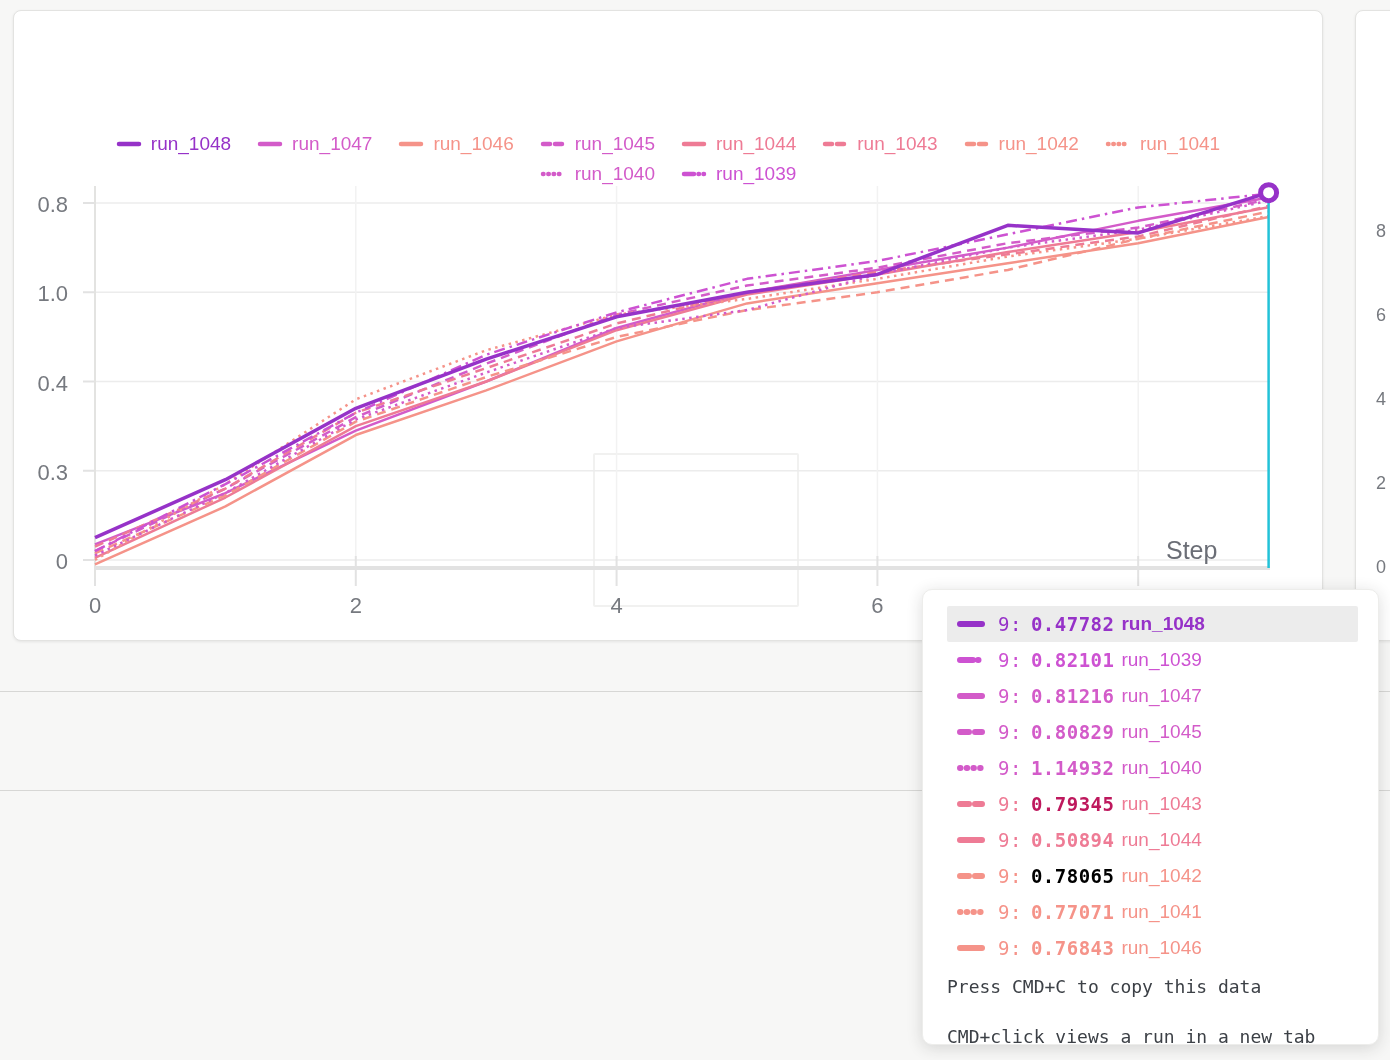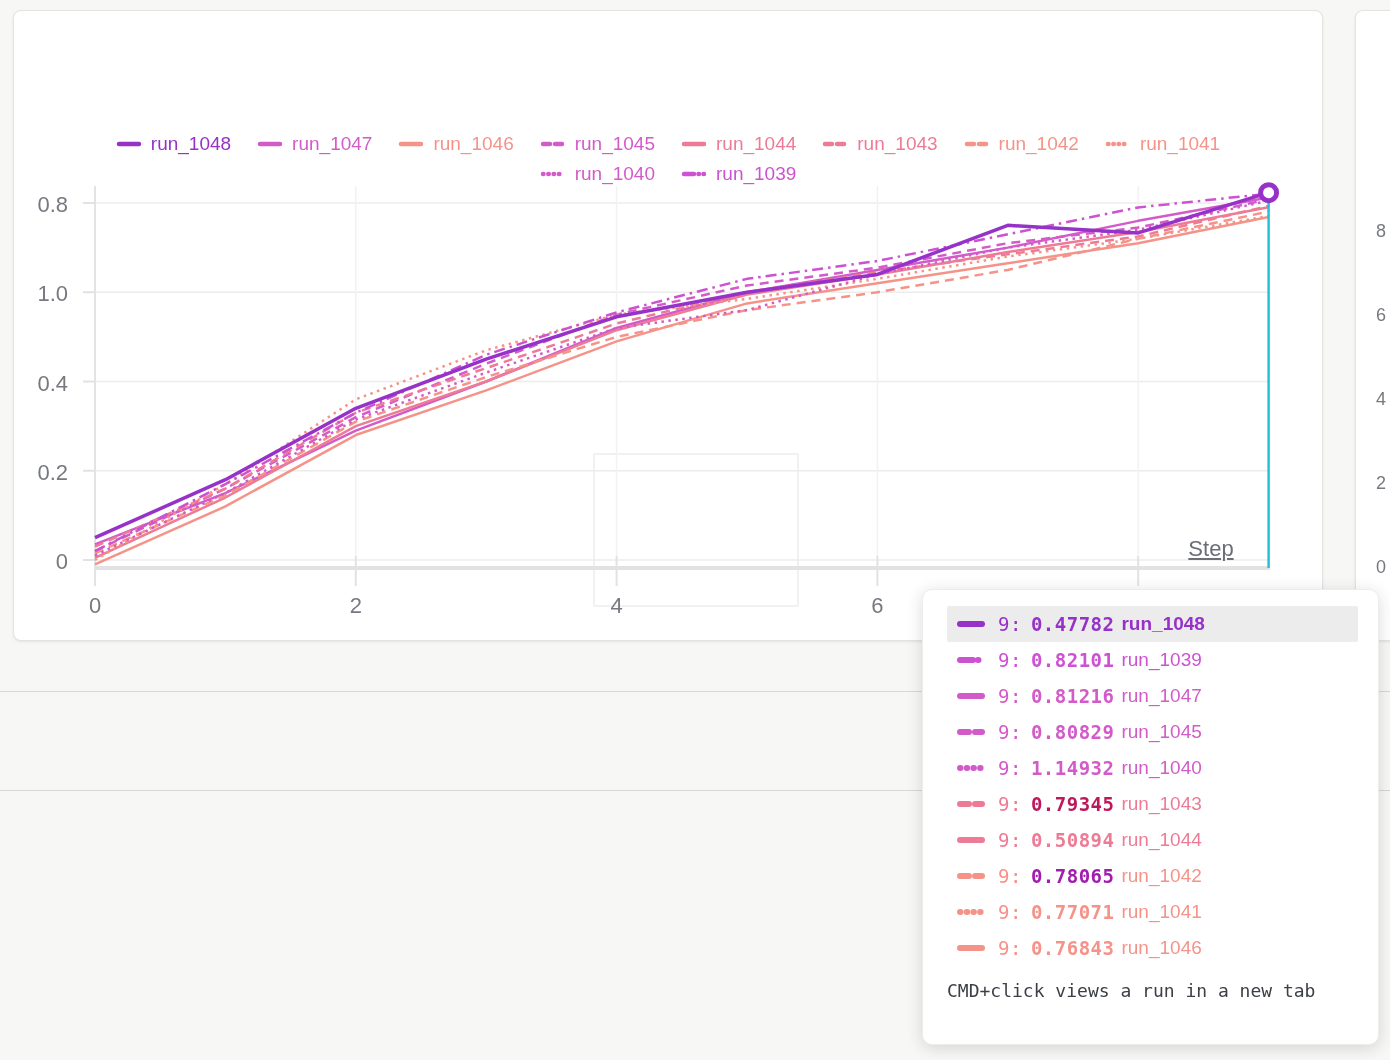--- a/index.html
+++ b/index.html
@@ -30,22 +30,22 @@
     position:absolute;left:593px;top:453px;width:202px;height:150px;
     background:#ffffff;border:2px solid #f1f1f0;border-radius:2px;z-index:1;
   }
   #chart-svg{position:absolute;left:0;top:0;z-index:2;pointer-events:none;}
   .axis-label{
     position:absolute;color:#76797f;font-size:22px;z-index:3;white-space:nowrap;
   }
   .y-label{width:58px;text-align:right;}
   .x-label{width:40px;text-align:center;}
   .step-label{
-    position:absolute;left:1166px;top:536px;width:90px;text-align:center;
-    color:#6b6e76;font-size:22px;z-index:3;text-decoration:underline;
+    position:absolute;left:1166px;top:536px;width:90px;text-align:left;
+    color:#6b6e76;font-size:25px;z-index:3;
   }
   .rp-label{position:absolute;color:#76797f;font-size:18px;z-index:3;}
   .divider{position:absolute;left:0;width:1390px;height:0;border-top:1.5px solid #d7d7d5;z-index:0;}
   .tooltip{
     position:absolute;left:922px;top:589px;width:457px;height:456px;
     background:#ffffff;border:1px solid #ededeb;border-radius:10px;
     box-shadow:0 3px 16px rgba(40,40,40,0.16);z-index:5;
     padding:0;box-sizing:border-box;
   }
   .tt-rows{margin-top:16px;}
@@ -181,21 +181,21 @@
     <polyline points="95,560 225.4,484.1375 355.8,399.35 486.20000000000005,350.26250000000005 616.6,314.5625 747,298.94375 877.4000000000001,278.8625 1007.8000000000001,256.54999999999995 1138.2,238.7 1268.6000000000001,216.07066249999997" fill="none" stroke="#f59389" stroke-width="2.5" stroke-dasharray="2.5 4.5" stroke-linejoin="round"></polyline>
     <polyline points="95,555.5375 225.4,493.0625 355.8,419.43125 486.20000000000005,372.57500000000005 616.6,327.95 747,310.09999999999997 877.4000000000001,274.4 1007.8000000000001,247.625 1138.2,229.77499999999998 1268.6000000000001,200.7107375" fill="none" stroke="#d35bc9" stroke-width="2.5" stroke-dasharray="2.5 4.5" stroke-linejoin="round"></polyline>
     <polyline points="95,551.075 225.4,484.1375 355.8,412.73749999999995 486.20000000000005,354.725 616.6,312.33124999999995 747,278.8625 877.4000000000001,261.0125 1007.8000000000001,234.2375 1138.2,207.46249999999998 1268.6000000000001,193.62428749999998" fill="none" stroke="#cd52d2" stroke-width="2.5" stroke-dasharray="11 5 2.5 5" stroke-linejoin="round"></polyline>
     <polyline points="95,537.6875 225.4,479.675 355.8,408.275 486.20000000000005,359.1875 616.6,316.79375 747,292.25 877.4000000000001,274.4 1007.8000000000001,225.3125 1138.2,232.89875 1268.6000000000001,192.6425375" fill="none" stroke="#9632c8" stroke-width="3.5" stroke-linejoin="round"></polyline>
     <line x1="1268.6000000000001" y1="192.6425375" x2="1268.6000000000001" y2="568" stroke="#22c2d8" stroke-width="2.5"></line>
     <circle cx="1268.6000000000001" cy="192.6425375" r="8" fill="#ffffff" stroke="#9632c8" stroke-width="5"></circle>
   </svg>
 
 <div id="y-ticks">
     <div class="axis-label y-label" style="left: 10px; top: 549px;">0</div>
-    <div class="axis-label y-label" style="left: 10px; top: 459.75px;">0.2</div>
+    <div class="axis-label y-label" style="left: 10px; top: 459.75px;">0.3</div>
     <div class="axis-label y-label" style="left: 10px; top: 370.5px;">0.4</div>
     <div class="axis-label y-label" style="left: 10px; top: 281.25px;">1.0</div>
     <div class="axis-label y-label" style="left: 10px; top: 192px;">0.8</div>
   </div>
 <div id="x-ticks">
     <div class="axis-label x-label" style="left: 75px; top: 593px;">0</div>
     <div class="axis-label x-label" style="left: 335.8px; top: 593px;">2</div>
     <div class="axis-label x-label" style="left: 596.6px; top: 593px;">4</div>
     <div class="axis-label x-label" style="left: 857.4px; top: 593px;">6</div>
     <div class="axis-label x-label" style="left: 1118.2px; top: 593px;">8</div>
@@ -258,34 +258,35 @@
         </svg>
         <span class="tt-mono" style="color:#ee7b95">9:</span>
         <span class="tt-mono tt-val" style="color:#ee7b95;margin-left:-4px">0.50894</span>
         <span class="tt-name" style="color:#ee7b95;margin-left:-6px">run_1044</span>
       </div>
       <div class="tt-row">
         <svg width="28" height="8">
           <line x1="3" y1="4" x2="25" y2="4" stroke="#f59389" stroke-width="6" stroke-linecap="round" stroke-dasharray="9 6"></line>
         </svg>
         <span class="tt-mono" style="color:#f59389">9:</span>
-        <span class="tt-mono tt-val" style="color:#a21caf;margin-left:-4px">0.78065</span>
+        <span class="tt-mono tt-val" style="color:#000000;margin-left:-4px">0.78065</span>
         <span class="tt-name" style="color:#f59389;margin-left:-6px">run_1042</span>
       </div>
       <div class="tt-row">
         <svg width="28" height="8">
           <line x1="3" y1="4" x2="25" y2="4" stroke="#f59389" stroke-width="6" stroke-linecap="round" stroke-dasharray="0.5 6.2"></line>
         </svg>
         <span class="tt-mono" style="color:#f59389">9:</span>
         <span class="tt-mono tt-val" style="color:#f59389;margin-left:-4px">0.77071</span>
         <span class="tt-name" style="color:#f59389;margin-left:-6px">run_1041</span>
       </div>
       <div class="tt-row">
         <svg width="28" height="8">
           <line x1="3" y1="4" x2="25" y2="4" stroke="#f59389" stroke-width="6" stroke-linecap="round"></line>
         </svg>
         <span class="tt-mono" style="color:#f59389">9:</span>
         <span class="tt-mono tt-val" style="color:#f59389;margin-left:-4px">0.76843</span>
         <span class="tt-name" style="color:#f59389;margin-left:-6px">run_1046</span>
       </div>
     </div>
-  <div class="tt-footer" style="margin-top:8px">CMD+click views a run in a new tab</div>
+  <div class="tt-footer">Press CMD+C to copy this data</div>
+  <div class="tt-footer" style="margin-top:16px">CMD+click views a run in a new tab</div>
 </div>
 
 </body></html>

